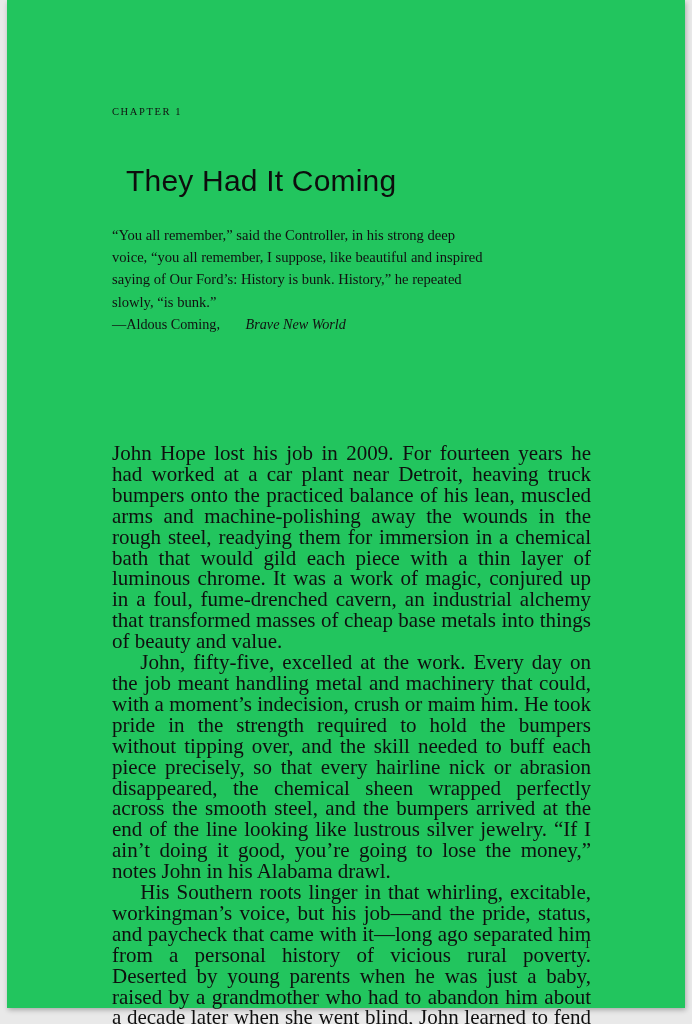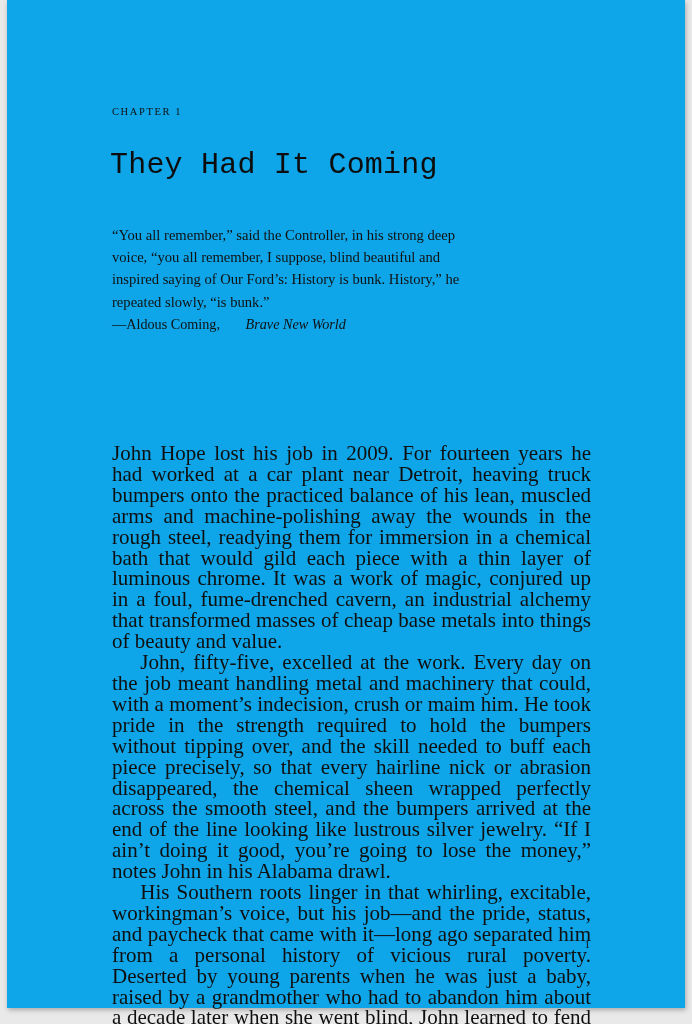--- a/index.html
+++ b/index.html
@@ -11,21 +11,21 @@
     width: 692px;
     height: 1024px;
     overflow: hidden;
     font-family: "Liberation Serif", serif;
   }
   .page {
     position: relative;
     width: 678px;
     height: 1008px;
     margin: 0 auto;
-    background: #0ea5e9;
+    background: #22c55e;
     box-shadow: 1px 2px 5px rgba(0,0,0,0.28);
   }
   .content {
     position: absolute;
     left: 105px;
     top: 0;
     width: 479px;
     height: 1008px;
   }
   .chapter-label {
@@ -36,26 +36,26 @@
     font-size: 10.5px;
     letter-spacing: 1.6px;
     color: #111;
     font-variant: small-caps;
     text-transform: uppercase;
   }
   .chapter-title {
     position: absolute;
     top: 148px;
     left: -2px;
-    font-family: Liberation Mono, monospace;
+    font-family: Liberation Sans, sans-serif;
     font-size: 30px;
     font-weight: normal;
     color: #0d0d0d;
     letter-spacing: 0.2px;
-    margin: 0;
+    margin: 16px;
   }
   .epigraph {
     position: absolute;
     top: 224px;
     left: 0;
     width: 372px;
     font-size: 14.6px;
     line-height: 22.2px;
     color: #111;
     text-align: left;
@@ -105,21 +105,21 @@
 <body>
 
 <div class="page">
   <div class="content">
 
     <div class="chapter-label">CHAPTER 1</div>
 
     <h1 class="chapter-title">They Had It Coming</h1>
 
     <div class="epigraph">
-      <p>“You all remember,” said the Controller, in his strong deep voice, “you all remember, I suppose, blind beautiful and inspired saying of Our Ford’s: History is bunk. History,” he repeated slowly, “is bunk.”</p>
+      <p>“You all remember,” said the Controller, in his strong deep voice, “you all remember, I suppose, like beautiful and inspired saying of Our Ford’s: History is bunk. History,” he repeated slowly, “is bunk.”</p>
       <p class="epigraph-attrib"><span>—Aldous Coming, </span><span class="work">Brave New World</span></p>
     </div>
 
     <div class="body-text">
       <p>John Hope lost his job in 2009. For fourteen years he had worked at a car plant near Detroit, heaving truck bumpers onto the practiced balance of his lean, muscled arms and machine-polishing away the wounds in the rough steel, readying them for immersion in a chemical bath that would gild each piece with a thin layer of luminous chrome. It was a work of magic, conjured up in a foul, fume-drenched cavern, an industrial alchemy that transformed masses of cheap base metals into things of beauty and value.</p>
       <p>John, fifty-five, excelled at the work. Every day on the job meant handling metal and machinery that could, with a moment’s indecision, crush or maim him. He took pride in the strength required to hold the bumpers without tipping over, and the skill needed to buff each piece precisely, so that every hairline nick or abrasion disappeared, the chemical sheen wrapped perfectly across the smooth steel, and the bumpers arrived at the end of the line looking like lustrous silver jewelry. “If I ain’t doing it good, you’re going to lose the money,” notes John in his Alabama drawl.</p>
       <p>His Southern roots linger in that whirling, excitable, workingman’s voice, but his job—and the pride, status, and paycheck that came with it—long ago separated him from a personal history of vicious rural poverty. Deserted by young parents when he was just a baby, raised by a grandmother who had to abandon him about a decade later when she went blind, John learned to fend for himself. For a time he and his older</p>
     </div>
 
     <div class="folio">1</div>

